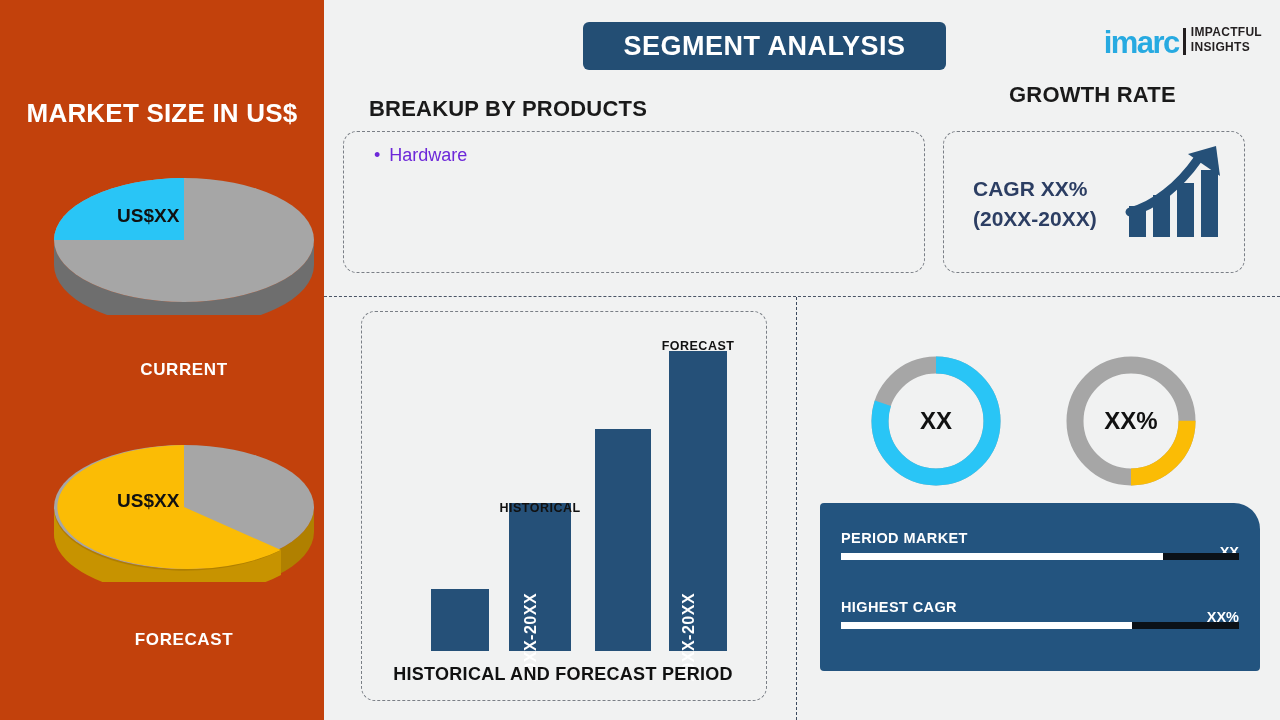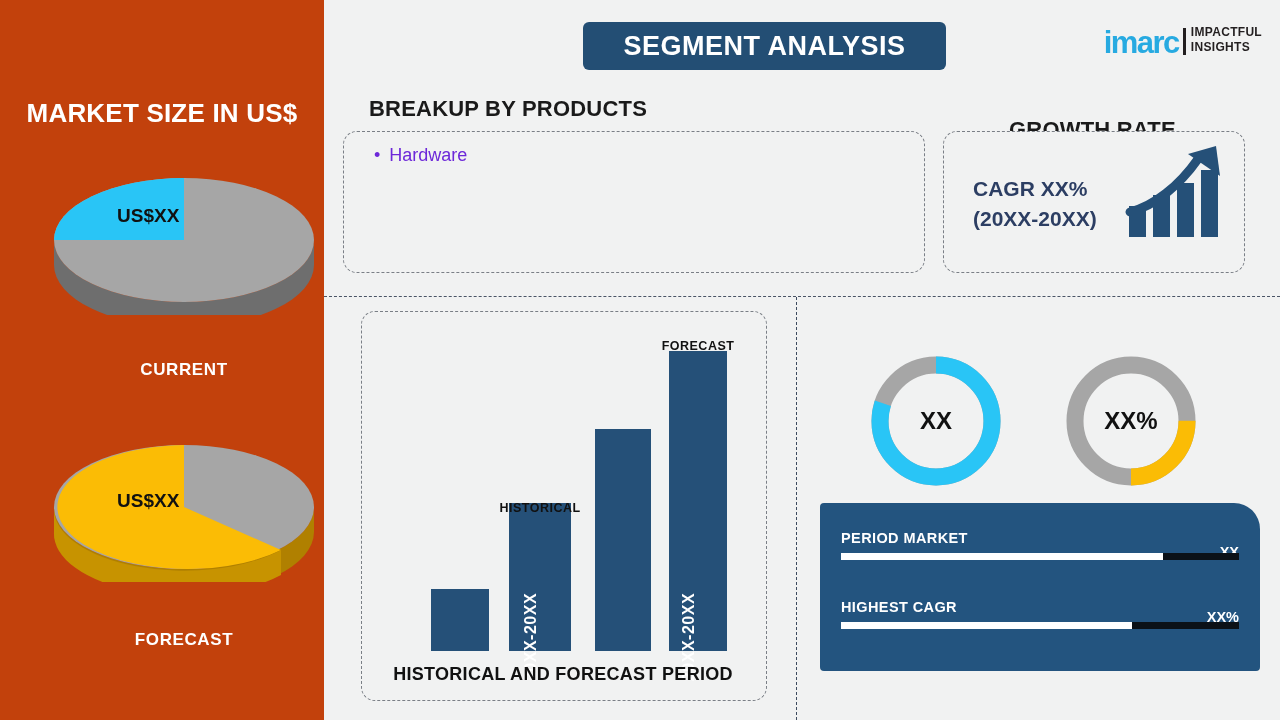--- a/index.html
+++ b/index.html
@@ -119,21 +119,21 @@
   }
   #breakup-list li {
     color: #6d28d9;
     font-size: 18px;
     font-weight: normal;
     line-height: 29px;
   }
   #breakup-list li::before { content: "\2022"; margin-right: 9px; }
 
   
-  #growth-head { left: 685px; top: 117px; text-align: center; }
+  #growth-head { left: 685px; top: 82px; text-align: center; }
   #growth-box  { left: 619px; top: 131px; width: 300px; height: 140px; }
   #growth-text {
     position: absolute;
     left: 649px; top: 174px;
     color: #2C3E63;
     font-size: 21px;
     font-weight: bold;
     line-height: 30px;
   }
   #growth-icon { position: absolute; left: 800px; top: 142px; }

